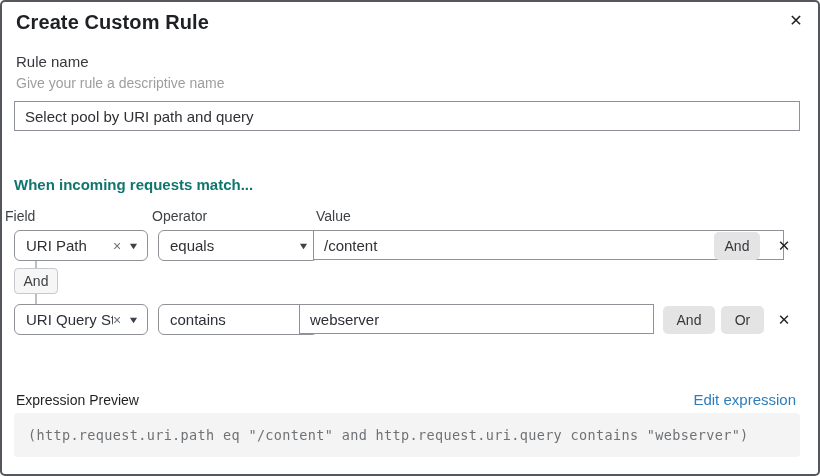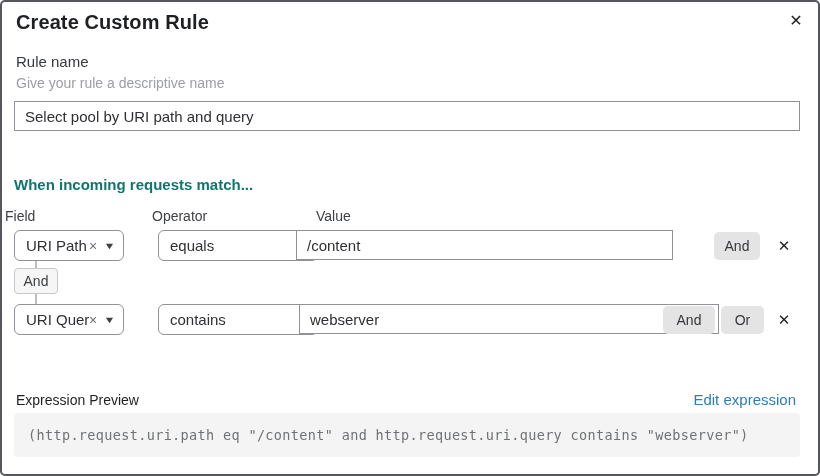--- a/index.html
+++ b/index.html
@@ -81,24 +81,24 @@
     margin-right: 8px;
     cursor: pointer;
   }
   .dd-caret {
     flex: 0 0 auto;
     font-size: 9px; color: #3e4146;
     transform: scaleX(1.35);
   }
   .row1 .dropdown, .row1 .text-input { top: 228px; }
   .row2 .dropdown, .row2 .text-input { top: 302px; }
-  .dd-field    { left: 12px;  width: 110px; }
+  .dd-field    { left: 12px;  width: 134px; }
   .dd-operator { left: 156px; width: 160px; }
-  .val-input-1 { left: 294px; width: 377px; }
-  .val-input-2 { left: 297px; width: 420px; }
+  .val-input-1 { left: 311px; width: 471px; }
+  .val-input-2 { left: 297px; width: 355px; }
   .chip-btn {
     position: absolute;
     height: 28px;
     background: #e4e4e5;
     border: none; border-radius: 5px;
     font-family: "Liberation Sans", sans-serif;
     font-size: 14px; color: #36383c;
     display: flex; align-items: center; justify-content: center;
     cursor: pointer;
   }

